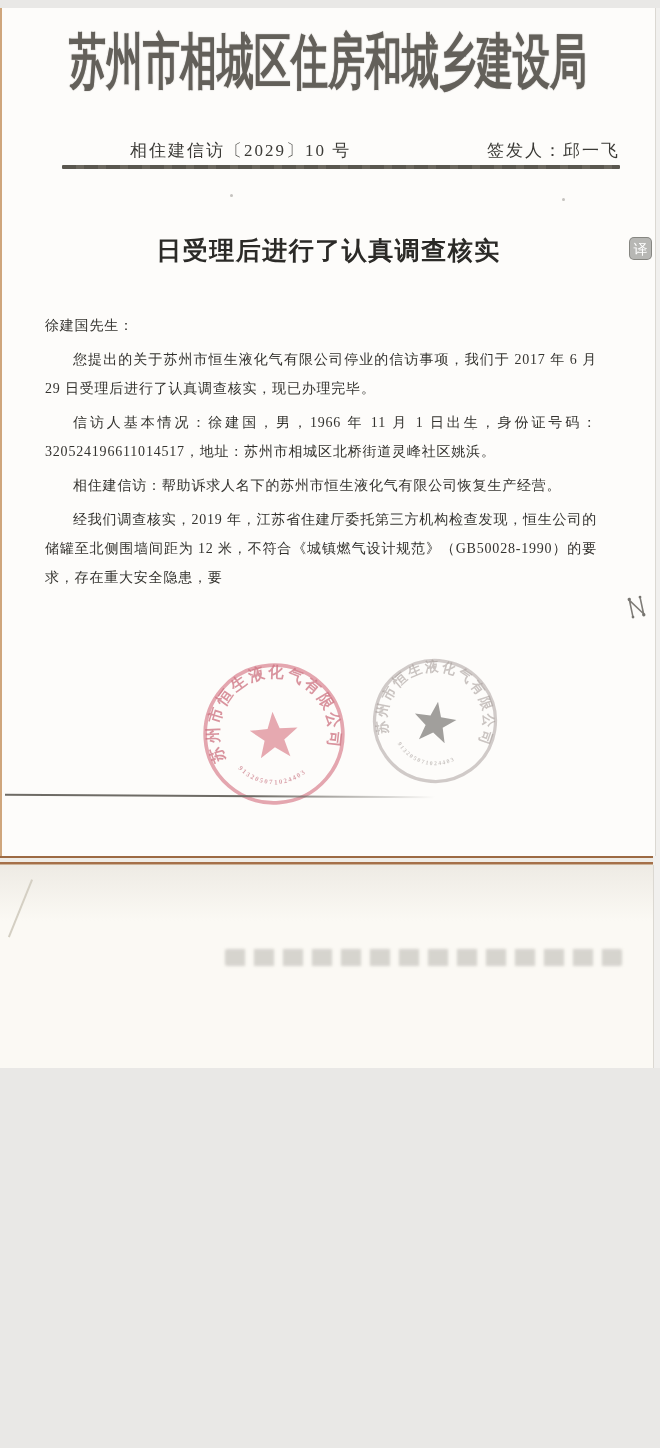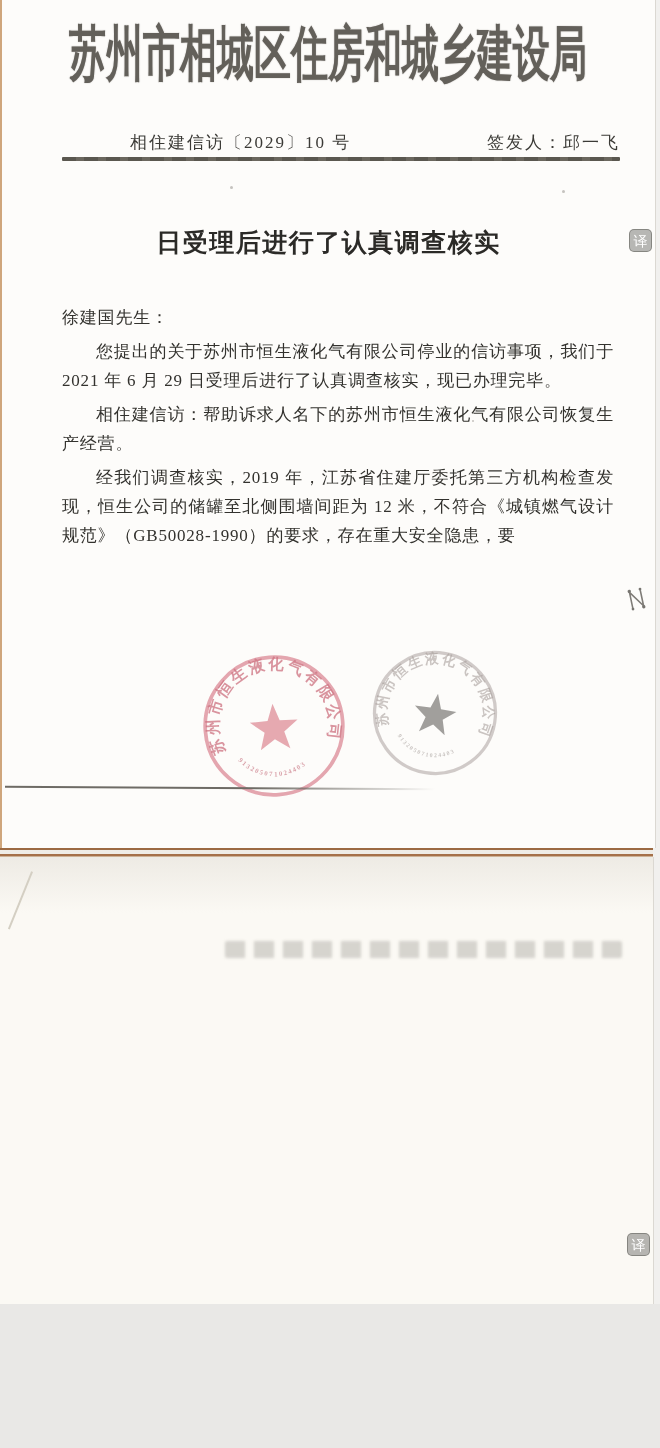--- a/index.html
+++ b/index.html
@@ -1,17 +1,17 @@
 <!DOCTYPE html>
 <html><head>
 <meta charset="utf-8">
 <style>
   html,body{margin:0;padding:0;background:#e9e8e6;}
-  #screen{position:relative;width:660px;height:1304px;overflow:hidden;
-    background:#f1f0ee;font-family:"Liberation Serif",serif;}
+  #screen{position:relative;width:660px;height:1060px;overflow:hidden;
+    background:#f1f0ee;font-family:"Liberation Serif",serif;margin-top:8px;}
   
   .page{position:absolute;left:0;width:653px;overflow:hidden;}
   #page1{top:0;height:848px;background:#fdfcfa;border-left:2px solid #cfa67c;
     border-right:1px solid #dbd8d2;}
   #page2{top:857px;height:591px;background:#fbf9f4;border-right:1px solid #dbd8d2;}
   #page2 .top-shade{position:absolute;left:0;top:0;width:100%;height:70px;
     background:linear-gradient(#e3dfd7,rgba(251,249,244,0) 80%);opacity:.55;}
   #page-divider{position:absolute;left:0;top:848px;width:653px;height:9px;
     background:linear-gradient(#9c6a43 0 2px,#efece6 2px 6px,#a57049 6px 8px,#cdb297 8px 9px);}
   
@@ -23,21 +23,21 @@
     justify-content:space-between;font-size:17px;color:#3b3a36;letter-spacing:2px;}
   .docnum-row .num{padding-left:68px;}
   .head-rule{position:absolute;left:60px;top:157px;width:558px;height:4px;
     background:repeating-linear-gradient(90deg,#5a574f 0 14px,#6b675e 14px 22px);
     border-radius:1px;}
   .doc-title{position:absolute;left:0;top:226px;width:653px;text-align:center;
     font-size:25px;font-weight:bold;color:#2b2a27;letter-spacing:1.5px;}
   
   .bodytext{position:absolute;z-index:3;text-align:justify;color:#33322e;
     text-justify:inter-character;}
-  #body1{left:60px;top:303px;width:552px;font-size:17px;line-height:29px;letter-spacing:.8px;}
+  #body1{left:43px;top:303px;width:552px;font-size:14px;line-height:29px;letter-spacing:.8px;}
   .bodytext p{margin:0 0 5px 0;text-indent:2em;}
   .bodytext p.noindent{text-indent:0;}
   
   .seal{position:absolute;z-index:1;}
   #seal-left{left:198px;top:652px;width:148px;height:148px;transform:rotate(-4deg);}
   #seal-right{left:368px;top:648px;width:130px;height:130px;transform:rotate(9deg);opacity:.9;}
   #seal-left .ring{stroke:rgba(216,130,143,.7);} 
   #seal-left .seal-text{fill:rgba(206,118,132,.78);}
   #seal-left .star{fill:rgba(224,148,158,.8);}
   #seal-left .serial{fill:rgba(198,112,126,.65);}
@@ -79,21 +79,22 @@
     <div class="docnum-row">
       <span class="num">相住建信访〔2029〕10 号</span>
       <span>签发人：邱一飞</span>
     </div>
     <div class="head-rule"></div>
 
     <div class="doc-title">日受理后进行了认真调查核实</div>
 
     <div id="body1" class="bodytext">
       <p class="noindent">徐建国先生：</p>
-      <p>您提出的关于苏州市恒生液化气有限公司停业的信访事项，我们于 2021 年 6 月 29 日受理后进行了认真调查核实，现已办理完毕。</p>
+      <p>您提出的关于苏州市恒生液化气有限公司停业的信访事项，我们于 2017 年 6 月 29 日受理后进行了认真调查核实，现已办理完毕。</p>
+      <p>信访人基本情况：徐建国，男，1966 年 11 月 1 日出生，身份证号码：320524196611014517，地址：苏州市相城区北桥街道灵峰社区姚浜。</p>
       <p>相住建信访：帮助诉求人名下的苏州市恒生液化气有限公司恢复生产经营。</p>
       <p>经我们调查核实，2019 年，江苏省住建厅委托第三方机构检查发现，恒生公司的储罐至北侧围墙间距为 12 米，不符合《城镇燃气设计规范》（GB50028-1990）的要求，存在重大安全隐患，要</p>
     </div>
 
     <svg id="seal-left" class="seal" viewBox="0 0 200 200">
       <defs>
         <path id="arcL" d="M 32,130 A 75,75 0 1 1 168,130" fill="none"></path>
         <path id="arcLb" d="M 46,140 A 66,66 0 0 0 154,140" fill="none"></path>
       </defs>
       <circle class="ring" cx="100" cy="100" r="93" fill="none" stroke-width="5"></circle>

